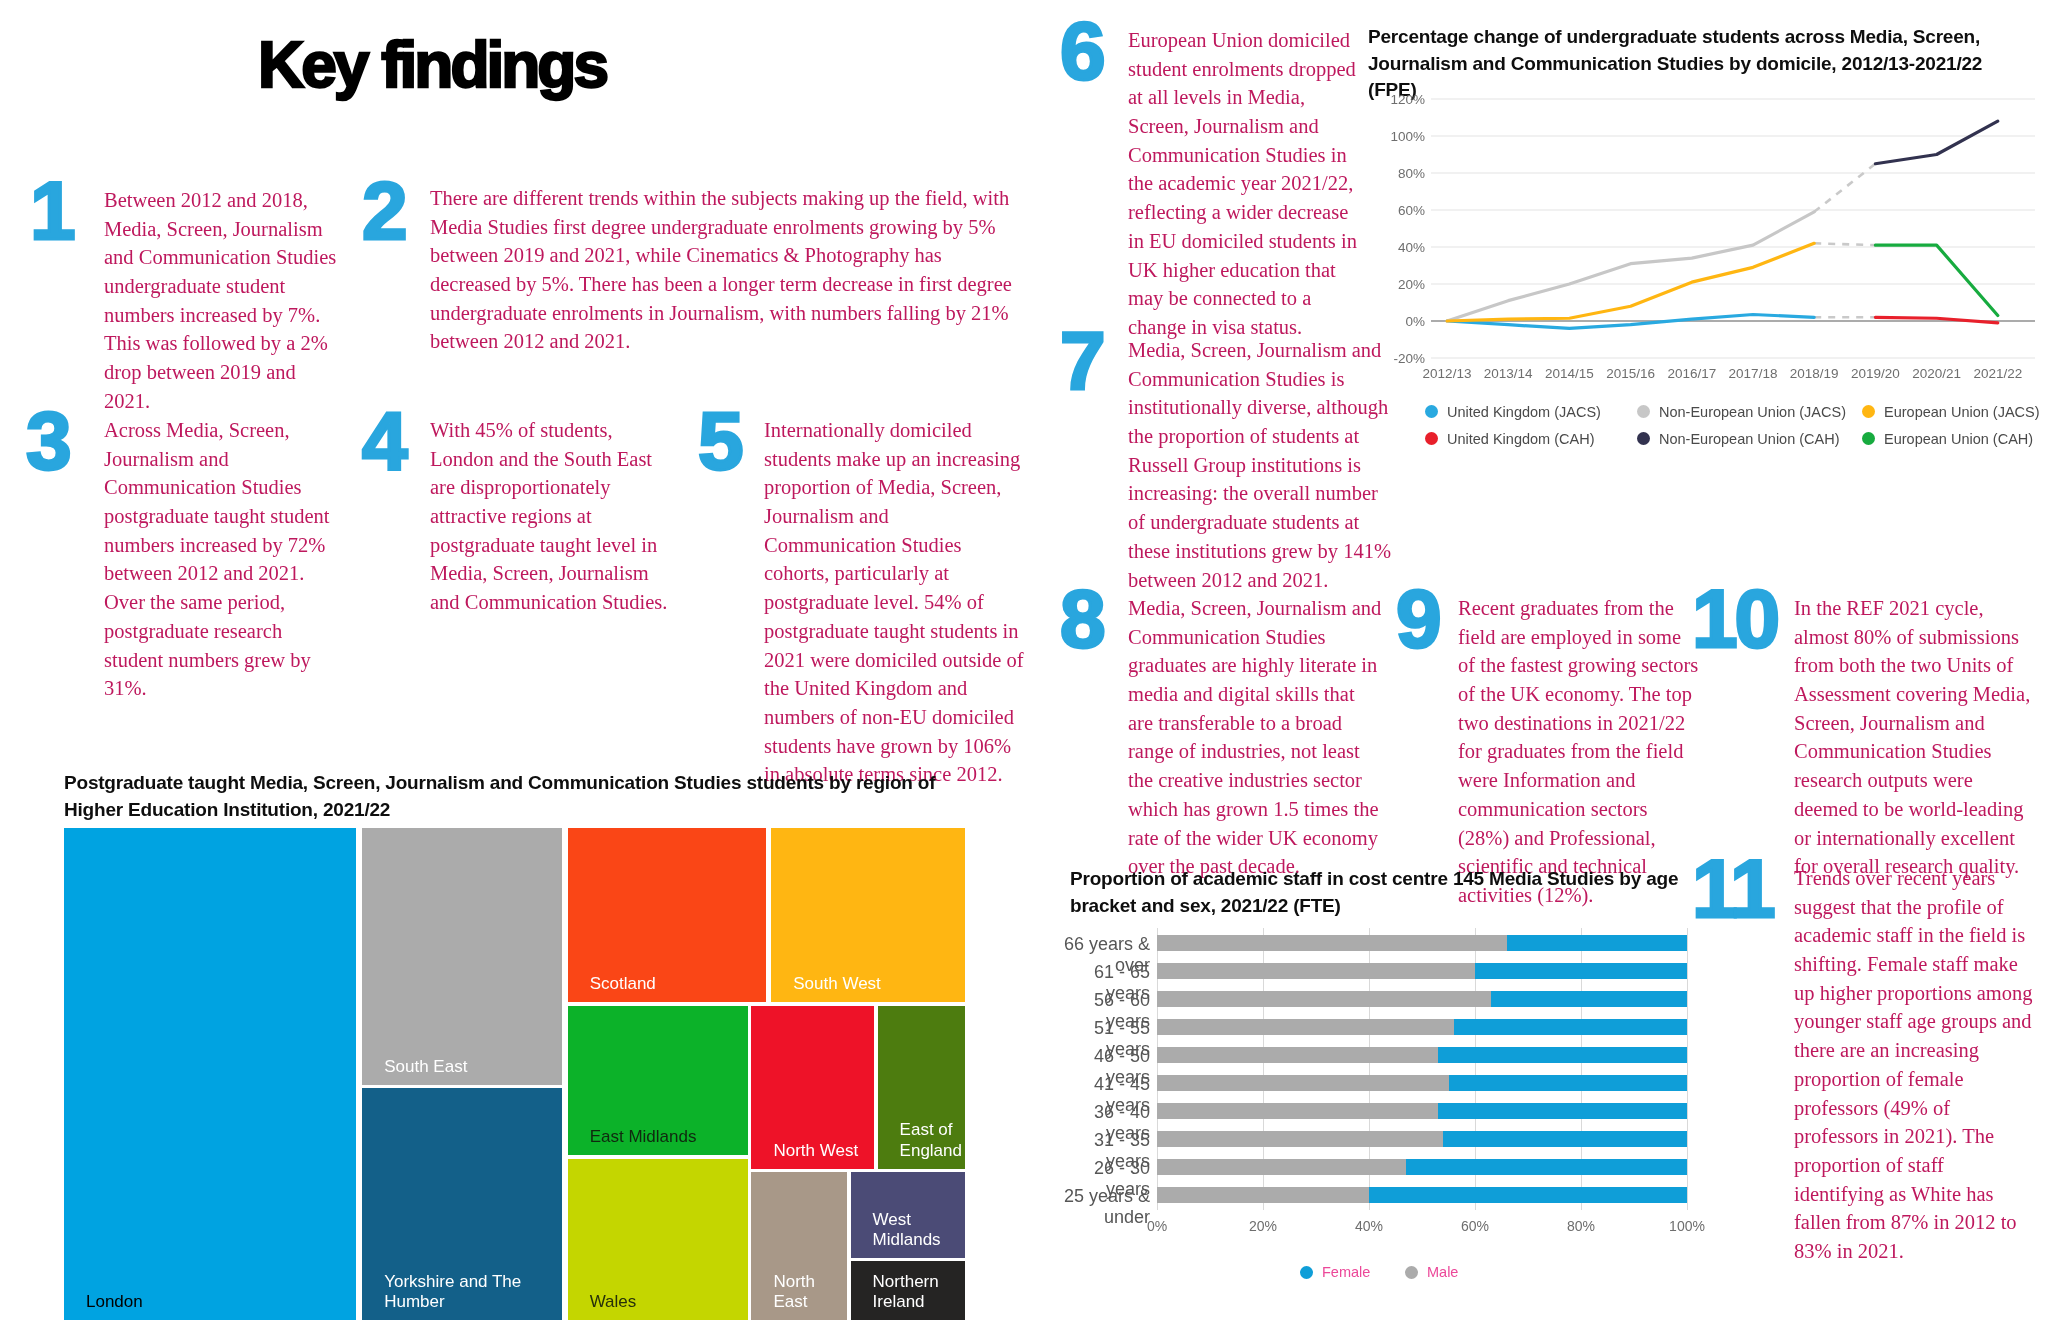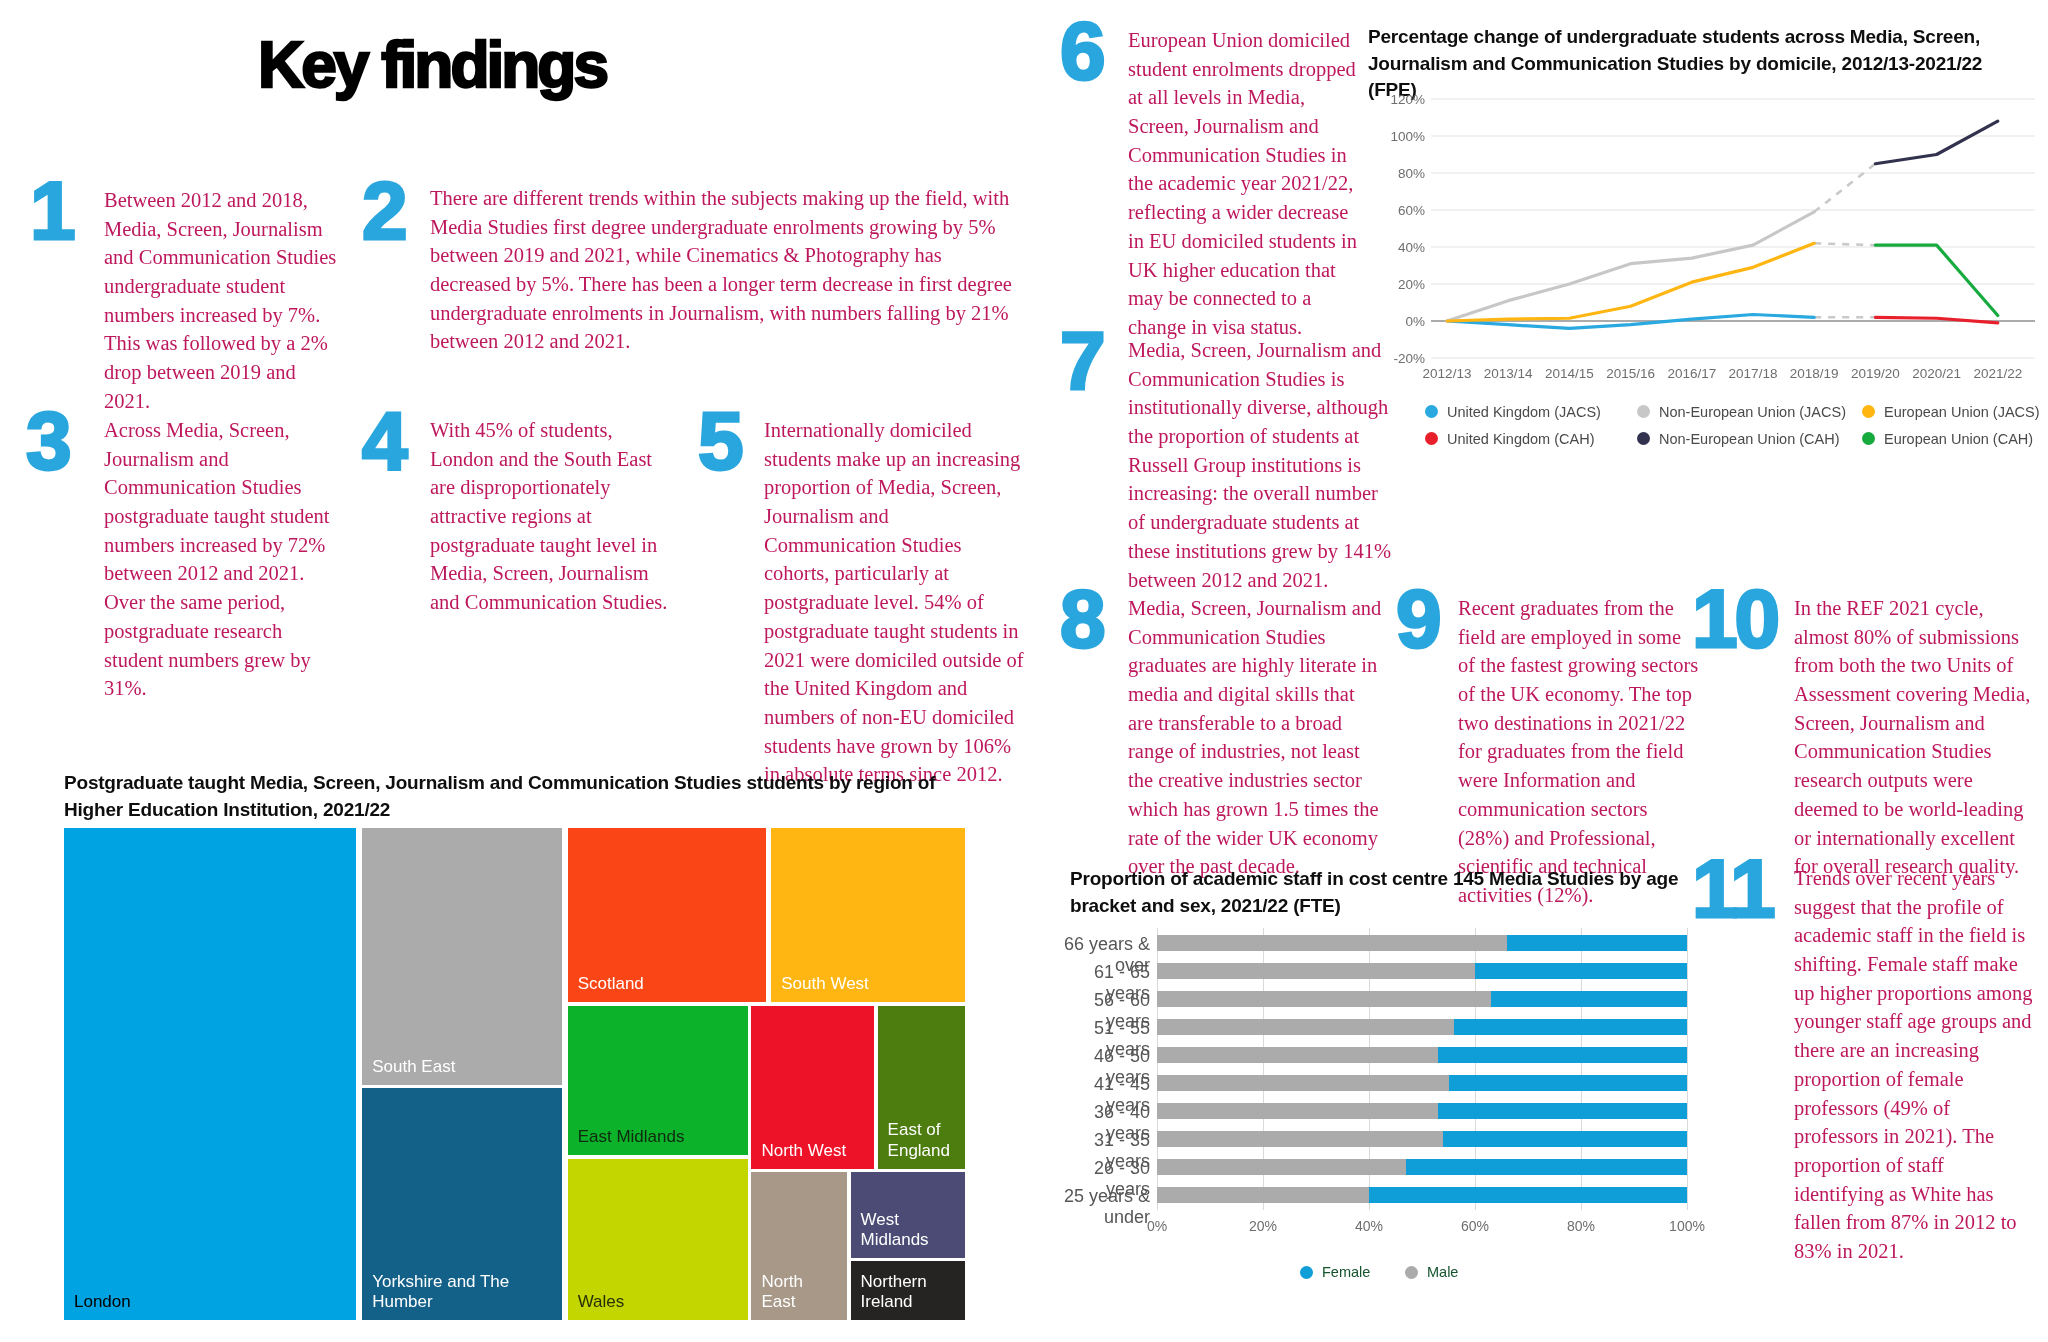--- a/index.html
+++ b/index.html
@@ -22,41 +22,41 @@
   .finding-text{
     font-family:"Liberation Serif","DejaVu Serif",serif;
     font-size:20.5px;line-height:1.4;color:#be185d;
   }
 
   .chart-title{font-weight:bold;font-size:19px;line-height:1.4;color:#0e0e0e;letter-spacing:-.2px;}
 
   
   #treemap{position:absolute;left:64px;top:828px;width:901px;height:492px;}
   .tm-cell{position:absolute;box-sizing:border-box;}
-  .tm-label{position:absolute;left:10px;bottom:7px;right:8px;font-size:17px;line-height:1.22;}
+  .tm-label{position:absolute;left:22px;bottom:7px;right:8px;font-size:17px;line-height:1.22;}
 
   
   #linechart{position:absolute;left:1385px;top:82px;width:660px;height:305px;}
   #linechart svg text{font-family:"Liberation Sans",sans-serif;font-size:13.5px;fill:#6e6e6e;}
   .legend-grid{
     position:absolute;left:1425px;top:398px;display:grid;
     grid-auto-flow:column;grid-template-rows:repeat(2,27px);
     grid-template-columns:212px 225px 190px;align-items:center;
   }
   .legend-item{display:flex;align-items:center;gap:9px;font-size:14.5px;color:#4a4a4a;}
   .legend-dot{width:13px;height:13px;border-radius:50%;flex:0 0 13px;}
 
   
   #barchart{position:absolute;left:1062px;top:928px;width:660px;height:380px;}
   .bar-row-label{position:absolute;width:88px;text-align:right;font-size:18px;color:#565656;}
   .bar-track{position:absolute;height:16px;display:flex;}
   .bar-seg{height:100%;}
   .vgrid{position:absolute;width:1px;background:#d9d9d9;}
   .bar-tick{position:absolute;width:60px;text-align:center;font-size:14px;color:#6e6e6e;}
-  .bar-legend-item{position:absolute;display:flex;align-items:center;gap:9px;font-size:14.5px;color:#14532d;}
+  .bar-legend-item{position:absolute;display:flex;align-items:center;gap:9px;font-size:14.5px;color:#ec4899;}
 </style>
 </head>
 <body>
 
 <h1 class="abs page-title" style="left:258px;top:28px;margin:0;">Key findings</h1>
 
 <div class="abs" style="left:30px;top:176px;">
   <div class="finding-num">1</div>
   </div>
 <div class="abs finding-text" style="left:104px;top:186px;width:240px;">Between 2012 and 2018, Media, Screen, Journalism and Communication Studies undergraduate student numbers increased by 7%. This was followed by a 2% drop between 2019 and 2021.</div>

